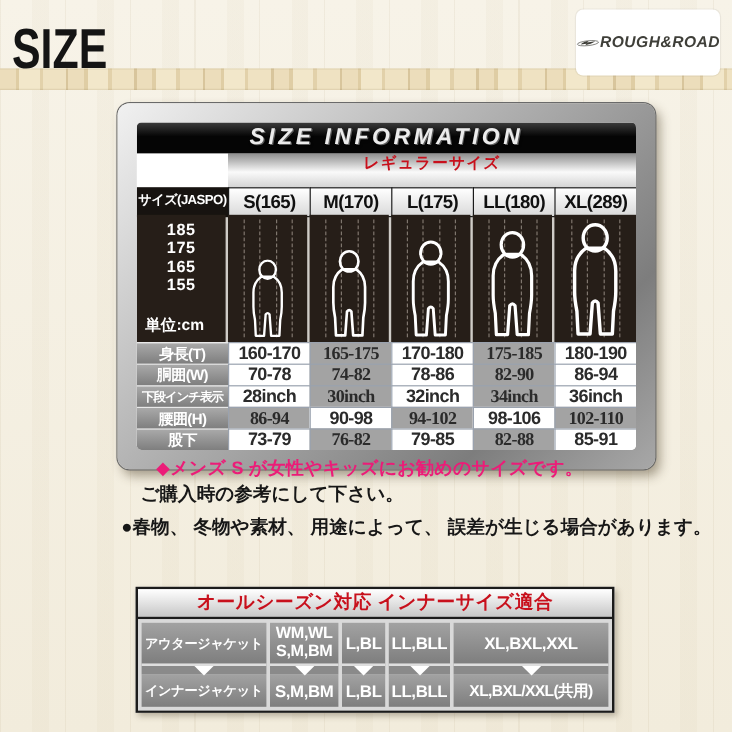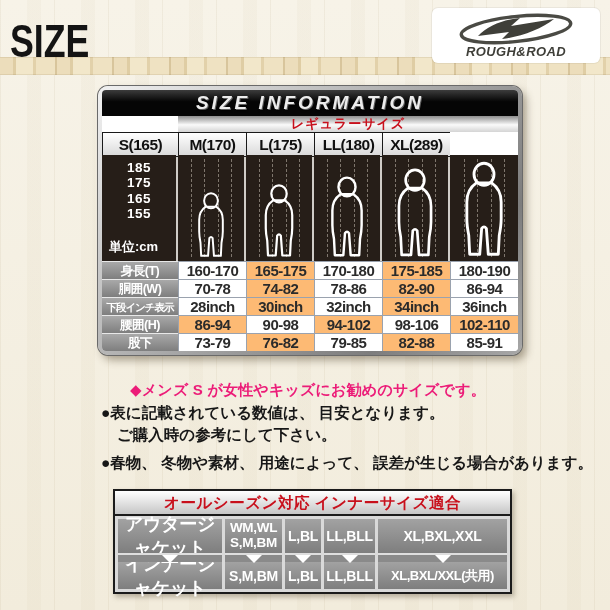--- a/index.html
+++ b/index.html
@@ -11,34 +11,34 @@
       repeating-linear-gradient(90deg, transparent 0 27px, rgba(200,185,150,.08) 27px 41px, transparent 41px 54px),
       linear-gradient(#f7f3e8, #f2ecdc);}
   
   .wood-band{position:absolute;left:0;top:57px;width:610px;height:16px;
     background:repeating-linear-gradient(90deg,#ecddbb 0 13px,#dfcda4 13px 16px,#f2e7ca 16px 33px,#e2d1aa 33px 36px,#efe2c2 36px 55px,#d8c59c 55px 57px);
     border-top:1px solid rgba(120,100,60,.12);border-bottom:1px solid rgba(120,100,60,.12);}
   
   .size-heading{position:absolute;left:10px;top:17px;font-size:47px;font-weight:600;color:#141414;
     letter-spacing:0px;transform:scaleX(.76);transform-origin:left top;line-height:1;}
   
-  .logo{position:absolute;right:10px;top:8px;width:168px;height:55px;background:#fff;border-radius:6px;
-    box-shadow:0 0 0 1px rgba(0,0,0,.05);display:flex;flex-direction:column;align-items:center;justify-content:center;}
+  .logo{position:absolute;right:10px;top:8px;width:120px;height:55px;background:#fff;border-radius:6px;
+    box-shadow:0 0 0 1px rgba(0,0,0,.05);display:flex;align-items:center;justify-content:center;}
   .logo svg{display:block;}
   .logo-text{font-size:13px;font-weight:800;font-style:italic;color:#3f3f39;letter-spacing:.4px;margin-top:-2px;}
   
-  .frame{position:absolute;left:98px;top:86px;width:416px;padding:4px;border-radius:10px;
+  .frame{position:absolute;left:98px;top:86px;width:416px;padding:16px;border-radius:10px;
     background:linear-gradient(135deg,#f1f1f1,#bcbcbc 35%,#7d7d7d 78%,#a8a8a8);
     box-shadow:0 0 0 1px #6a6a6a, 4px 5px 9px rgba(70,58,34,.45);}
   .tbl{background:#fff;border-radius:4px;overflow:hidden;}
   .titlebar{height:26px;line-height:26px;background:linear-gradient(#3c3c3c,#050505 45%);text-align:center;}
   .chrome{font-style:italic;font-weight:800;font-size:19px;letter-spacing:3px;color:#ececec;
     text-shadow:1px 1px 0 #5c5c5c, 1px 2px 2px rgba(0,0,0,.9);}
   .grid6{display:grid;grid-template-columns:76px repeat(5,1fr);}
-  .subrow{height:16px;}
+  .subrow{height:28px;}
   .sub-left{background:#fff;}
   .sub-bar{grid-column:2 / 7;background:linear-gradient(#8e8e8e,#fafafa 55%,#d4d4d4);
     color:#c8101c;font-weight:800;font-size:13px;line-height:16px;text-align:center;letter-spacing:1px;}
   .colheads{height:23px;}
   .corner{background:#171310;color:#fff;font-weight:700;font-size:11px;line-height:23px;text-align:center;letter-spacing:-.5px;}
   .ch{background:linear-gradient(#ffffff,#d9d9d9);color:#101010;font-weight:700;font-size:15.5px;line-height:23px;
     text-align:center;border-left:1px solid #1a1a1a;border-top:1px solid #1a1a1a;border-bottom:1px solid #1a1a1a;letter-spacing:-.5px;}
   
   .figures{height:106px;background:#cfccc7;}
   .figcell{position:relative;background:#261e18;margin-right:2px;}
@@ -50,37 +50,37 @@
   .d1{left:20%;}.d2{left:40%;}.d3{left:60%;}.d4{left:80%;}
   .person{position:absolute;bottom:3px;left:50%;transform:translateX(-50%);}
   
   .datarow{height:18px;}
   .rl{background:linear-gradient(#a9a9a9,#7c7c7c);color:#fff;font-weight:700;font-size:12.5px;line-height:18px;
     text-align:center;border-top:1px solid #e8e8e8;letter-spacing:-.5px;}
   .rl.small{font-size:10.5px;letter-spacing:-1px;}
   .dc{font-size:15px;font-weight:700;color:#2b2b2b;line-height:18px;text-align:center;
     border-left:1px solid #9aa2ae;border-top:1px solid #9aa2ae;letter-spacing:-.5px;}
   .w{background:#ffffff;}
-  .b{background:#fdba74;}
+  .b{background:#a3a3a3;font-family:Liberation Serif, serif;}
   
   .pink-note{position:absolute;left:100px;top:381px;width:416px;text-align:center;
     font-size:15px;font-weight:700;color:#ec1c78;letter-spacing:.2px;}
   .bullets{position:absolute;left:101px;top:402px;font-size:15.5px;font-weight:600;color:#171717;line-height:1.45;}
   .bullets .cont{padding-left:16px;}
   .bullets .second{margin-top:5px;}
   
   .itbl{position:absolute;left:113px;top:489px;width:395px;border:2px solid #1b1b1b;background:#d9d9d9;
     box-shadow:2px 3px 5px rgba(70,58,34,.35);}
   .ititle{height:23px;line-height:23px;text-align:center;background:linear-gradient(#ffffff,#c6c6c6);
     border-bottom:2px solid #1b1b1b;color:#c8101c;font-weight:800;font-size:15.5px;letter-spacing:.5px;}
   .ibody{display:grid;grid-template-columns:104px 57px 36px 51px 1fr;grid-template-rows:34px 9px 27px;
     column-gap:3px;padding:3px;background:#d9d9d9;}
   .icell{background:linear-gradient(#a2a2a2,#7e7e7e);color:#fff;font-weight:700;font-size:14px;
     display:flex;align-items:center;justify-content:center;text-align:center;letter-spacing:-.3px;}
-  .icell.lbl{font-size:18px;}
+  .icell.lbl{font-size:11px;}
   .icell.small{font-size:13px;letter-spacing:-.5px;}
   .two{flex-direction:column;line-height:1.08;font-size:13.5px;}
   .acell{background:#8a8a8a;border-top:2px solid #dedede;position:relative;}
   .acell::after{content:"";position:absolute;left:50%;top:0;transform:translateX(-50%);
     width:0;height:0;border-left:8px solid transparent;border-right:8px solid transparent;border-top:8px solid #fff;}
 </style>
 </head>
 <body>
 
 <div class="stage">
@@ -103,20 +103,21 @@
       <div class="titlebar">
         <span class="chrome">SIZE INFORMATION</span>
       </div>
 
       <div class="grid6 subrow">
         <div class="sub-left"></div>
         <div class="sub-bar">レギュラーサイズ</div>
       </div>
 
       <div class="grid6 colheads">
+        <div class="corner">サイズ(JASPO)</div>
         <div class="ch">S(165)</div>
         <div class="ch">M(170)</div>
         <div class="ch">L(175)</div>
         <div class="ch">LL(180)</div>
         <div class="ch">XL(289)</div>
       </div>
 
       <div class="grid6 figures">
         <div class="legendcell" style="position:relative;">
           <div class="marks">
@@ -220,21 +221,20 @@
         <div class="dc b">82-88</div>
         <div class="dc w">85-91</div>
       </div>
 
     </div>
   </div>
 
   <div class="pink-note">◆メンズ S が女性やキッズにお勧めのサイズです。</div>
 
   <div class="bullets">
-    <div>●表に記載されている数値は、 目安となります。</div>
     <div class="cont">ご購入時の参考にして下さい。</div>
     <div class="second">●春物、 冬物や素材、 用途によって、 誤差が生じる場合があります。</div>
   </div>
 
   <div class="itbl">
     <div class="ititle">オールシーズン対応 インナーサイズ適合</div>
     <div class="ibody">
 
       <div class="icell lbl">アウタージャケット</div>
       <div class="icell two">

